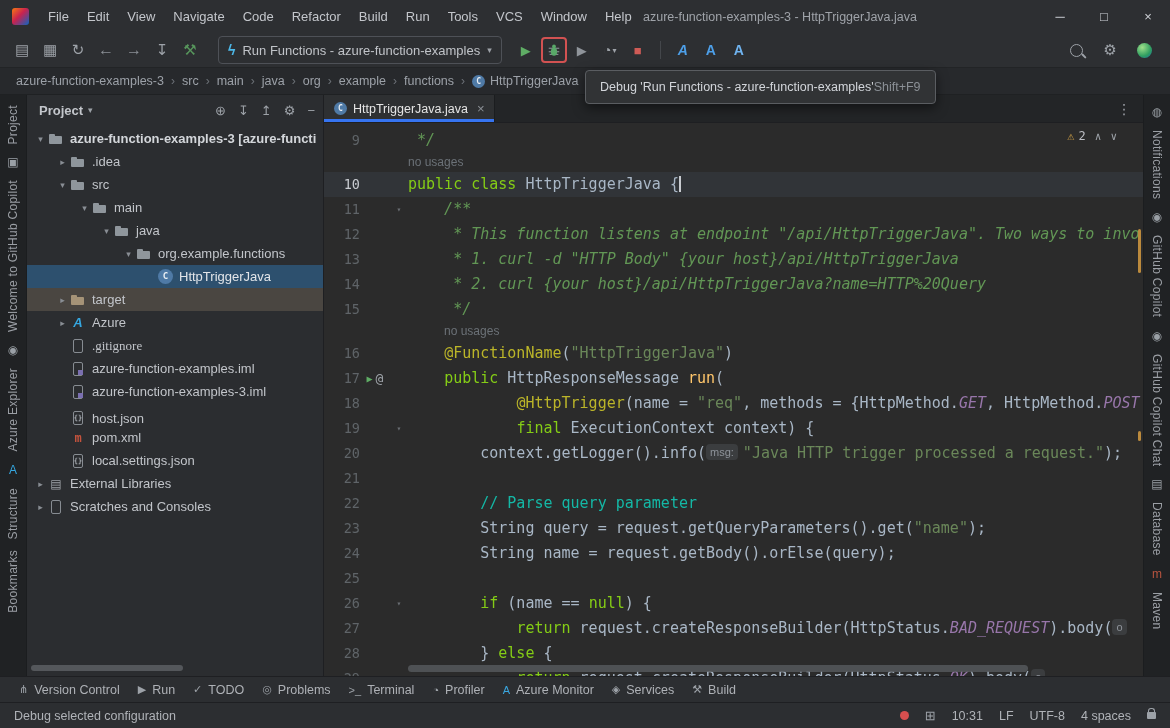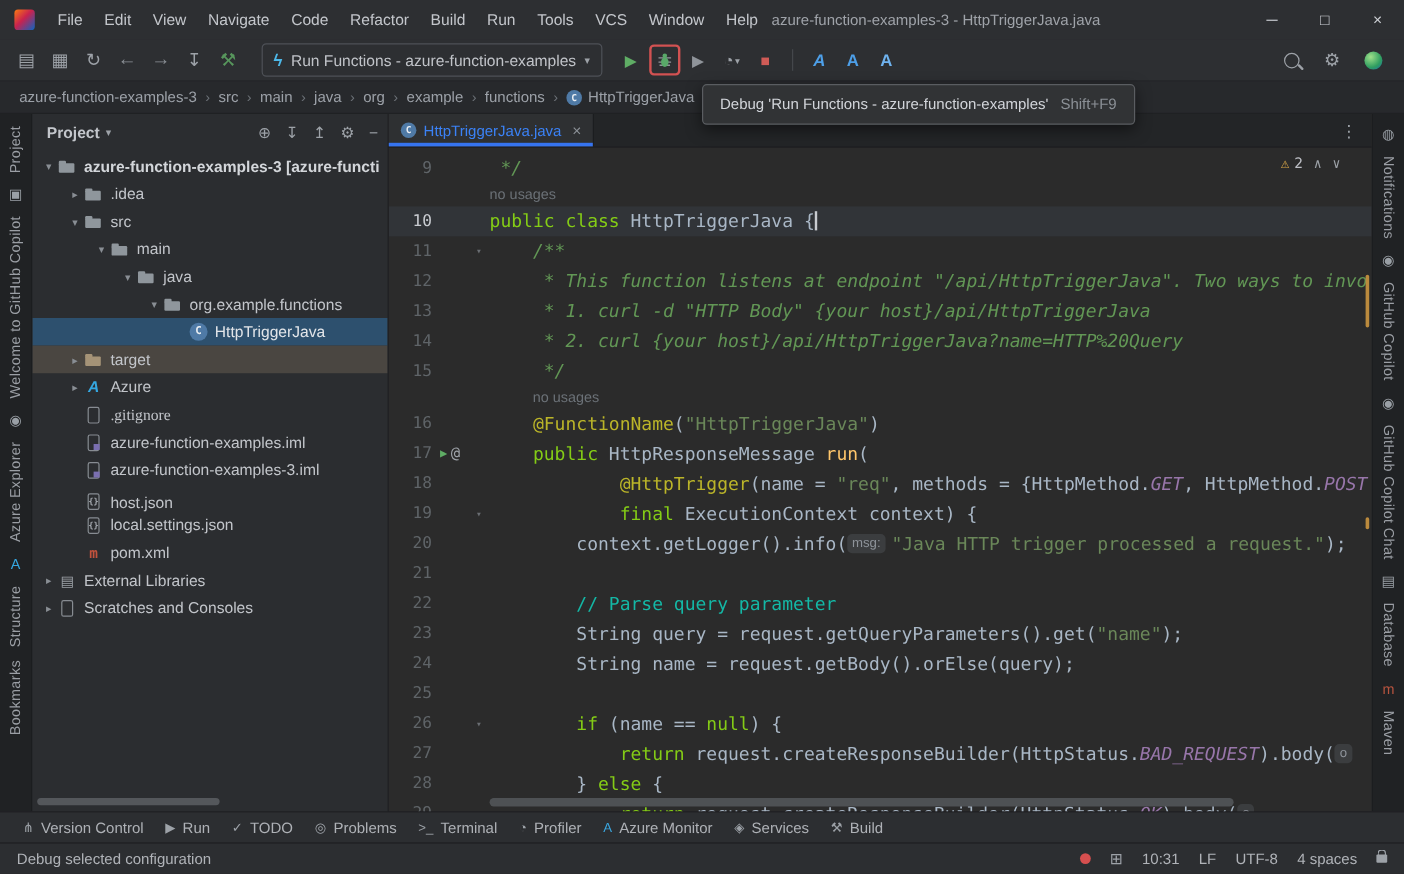--- a/index.html
+++ b/index.html
@@ -105,21 +105,21 @@
 
   
   .editor-area{flex:1;display:flex;flex-direction:column;background:#2b2b2b;min-width:0;position:relative;}
   .tabbar{height:27px;background:#232527;display:flex;align-items:center;flex-shrink:0;border-bottom:1px solid #1e1f22;}
   .tab{height:100%;display:flex;align-items:center;gap:6px;padding:0 10px;background:#2e3032;position:relative;
     border-right:1px solid #1b1d1f;}
   .tab::after{content:"";position:absolute;left:0;right:0;bottom:0;height:3px;background:#3674f0;}
   .tab-ic{width:13px;height:13px;border-radius:50%;background:#4f7aa6;color:#e8edf2;text-align:center;
     font:700 8px/13px "DejaVu Sans Mono",monospace;}
   .tab-ic::after{content:"C";}
-  .tab-label{font-size:12.5px;color:#3b82f6;}
+  .tab-label{font-size:12.5px;color:#e5e5e5;}
   .tab-close{color:#8b9096;font-size:13px;margin-left:3px;}
   .tab-menu{margin-left:auto;padding-right:12px;color:#9da2a8;font-size:14px;}
   .editor-body{flex:1;position:relative;overflow:hidden;padding-top:5px;
     font-family:"DejaVu Sans Mono","Liberation Mono",monospace;font-size:15px;}
   .ed-row{display:flex;height:25px;line-height:25px;white-space:pre;}
   .ed-row.active{background:#313438;}
   .ln{width:36px;text-align:right;color:#5f6468;font-size:13.5px;flex-shrink:0;}
   .ed-row.active .ln{color:#c8cbd0;}
   .gicons{width:30px;flex-shrink:0;text-align:center;display:flex;align-items:center;justify-content:center;gap:3px;}
   .run-arrow{color:#5fad65;font-size:10px;}
@@ -157,21 +157,21 @@
   .sb-right{margin-left:auto;display:flex;align-items:center;gap:16px;}
   .rec-dot{width:9px;height:9px;border-radius:50%;background:#d64f4f;display:inline-block;}
   .sb-ic{font-size:13px;color:#9da2a8;}
   .lock{width:9px;height:7px;background:#9da2a8;border-radius:1px;position:relative;display:inline-block;}
   .lock::before{content:"";position:absolute;left:1px;top:-4px;width:5px;height:5px;border:1.5px solid #9da2a8;
     border-bottom:none;border-radius:3px 3px 0 0;}
 
   
   .tooltip{position:absolute;left:585px;top:70px;z-index:60;background:#313335;border:1px solid #5a5d61;
     border-radius:4px;box-shadow:0 4px 12px rgba(0,0,0,.5);padding:9px 14px;font-size:12.5px;color:#d2d5da;
-    white-space:nowrap;display:flex;gap:10px;align-items:center;}
+    white-space:nowrap;display:flex;align-items:center;}
   .tt-short{color:#8b9096;}
 </style>
 </head>
 <body>
 
 <div class="app">
 
   <div class="titlebar">
     <span class="logo"></span>
     <div class="menubar">
@@ -360,27 +360,27 @@
             <span class="ti ti-module"></span>
             <span class="tw-label">azure-function-examples-3.iml</span>
           </div>
           <div class="tree-row" style="padding-left: 28px; align-items: flex-end;">
             <span class="tw-arrow"></span>
             <span class="ti ti-json"></span>
             <span class="tw-label">host.json</span>
           </div>
           <div class="tree-row" style="padding-left: 28px;">
             <span class="tw-arrow"></span>
+            <span class="ti ti-maven"></span>
+            <span class="tw-label">pom.xml</span>
+          </div>
+          <div class="tree-row" style="padding-left: 28px;">
+            <span class="tw-arrow"></span>
             <span class="ti ti-json"></span>
             <span class="tw-label">local.settings.json</span>
-          </div>
-          <div class="tree-row" style="padding-left: 28px;">
-            <span class="tw-arrow"></span>
-            <span class="ti ti-maven"></span>
-            <span class="tw-label">pom.xml</span>
           </div>
           <div class="tree-row" style="padding-left: 6px;">
             <span class="tw-arrow">▸</span>
             <span class="ti ti-lib"></span>
             <span class="tw-label">External Libraries</span>
           </div>
           <div class="tree-row" style="padding-left: 6px;">
             <span class="tw-arrow">▸</span>
             <span class="ti ti-scratch"></span>
             <span class="tw-label">Scratches and Consoles</span>

